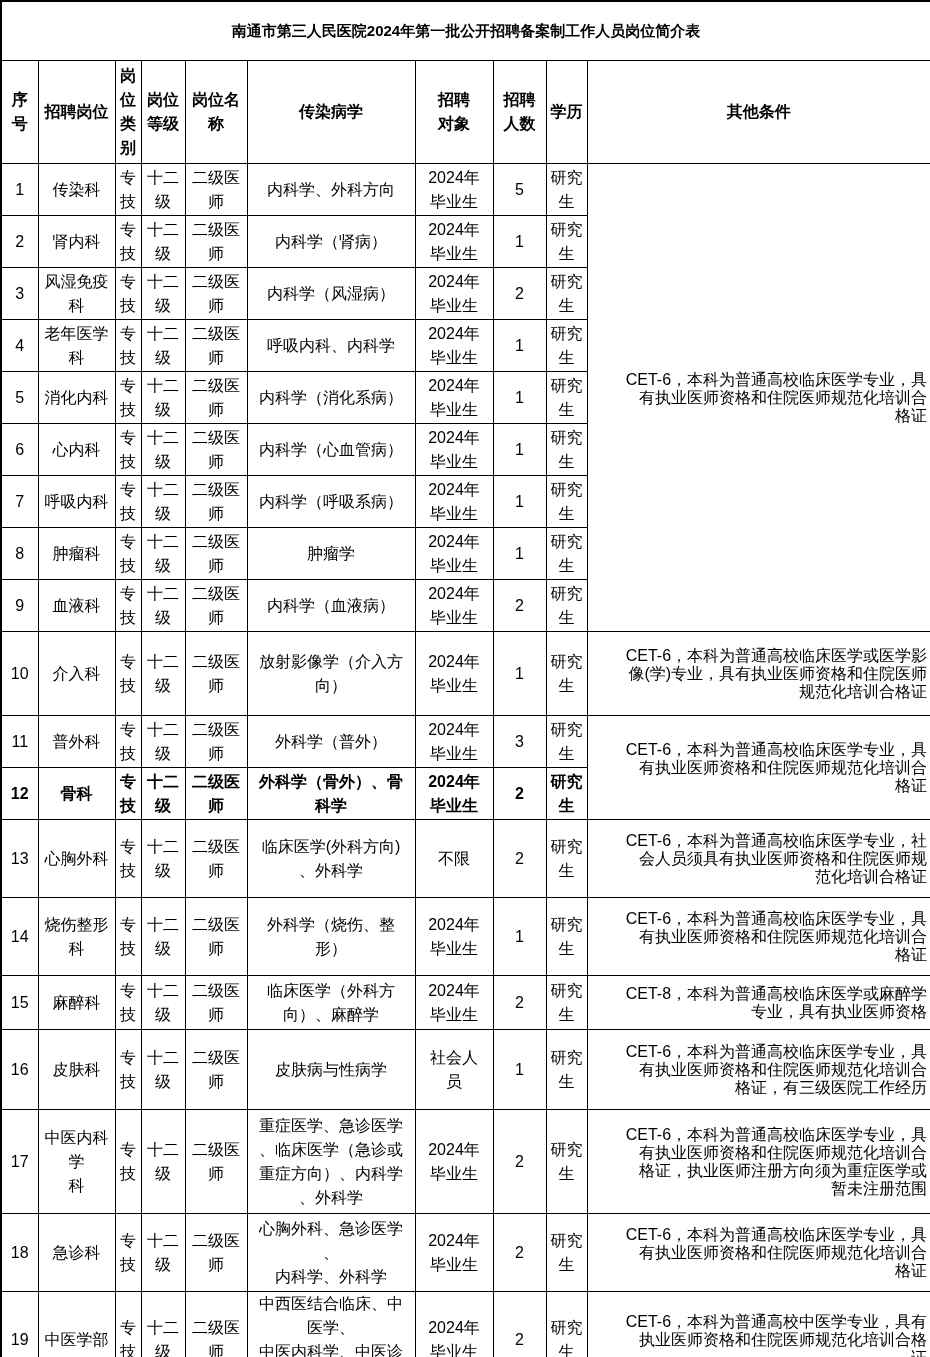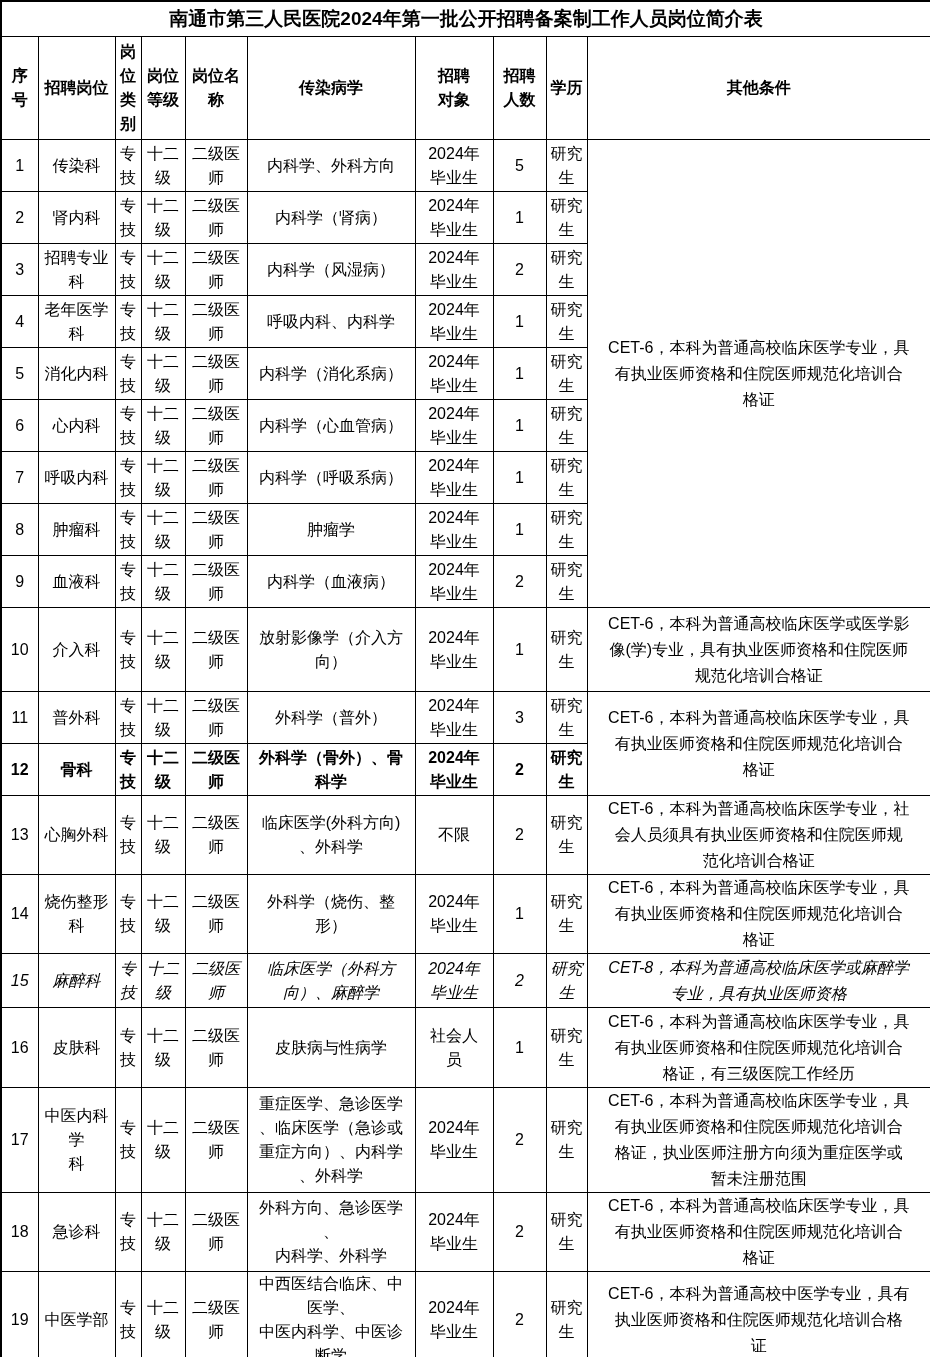--- a/index.html
+++ b/index.html
@@ -16,32 +16,32 @@
     text-align: center;
     vertical-align: middle;
     font-size: 16px;
     line-height: 24px;
     padding: 0 1px;
     overflow: hidden;
     word-break: break-all;
   }
   .job-table td.title-cell {
     font-weight: bold;
-    font-size: 19px;
+    font-size: 15px;
     height: 26px;
     line-height: 26px;
-    padding: 4px;
+    padding: 16px;
   }
   .job-table thead th.col-header {
     font-weight: bold;
     height: 102px;
   }
   .job-table td.note {
-    text-align: center;
-    line-height: 26px;
+    text-align: right;
+    line-height: 18px;
     padding: 0 3px;
   }
 </style>
 </head>
 <body>
 
 <table class="job-table">
   <colgroup>
     <col style="width:37px">
       <col style="width:77px">
@@ -110,21 +110,21 @@
 师</td>
         <td>内科学（肾病）</td>
         <td>2024年
 毕业生</td>
         <td>1</td>
         <td>研究
 生</td>
       </tr>
       <tr style="height: 52px;">
         <td>3</td>
-        <td>招聘专业
+        <td>风湿免疫
 科</td>
         <td>专
 技</td>
         <td>十二
 级</td>
         <td>二级医
 师</td>
         <td>内科学（风湿病）</td>
         <td>2024年
 毕业生</td>
@@ -318,21 +318,21 @@
 形）</td>
         <td>2024年
 毕业生</td>
         <td>1</td>
         <td>研究
 生</td>
         <td class="note" rowspan="1">CET-6，本科为普通高校临床医学专业，具
 有执业医师资格和住院医师规范化培训合
 格证</td>
       </tr>
-      <tr style="height: 54px; font-style: italic;">
+      <tr style="height: 54px;">
         <td>15</td>
         <td>麻醉科</td>
         <td>专
 技</td>
         <td>十二
 级</td>
         <td>二级医
 师</td>
         <td>临床医学（外科方
 向）、麻醉学</td>
@@ -389,21 +389,21 @@
       </tr>
       <tr style="height: 78px;">
         <td>18</td>
         <td>急诊科</td>
         <td>专
 技</td>
         <td>十二
 级</td>
         <td>二级医
 师</td>
-        <td>外科方向、急诊医学
+        <td>心胸外科、急诊医学
 、
 内科学、外科学</td>
         <td>2024年
 毕业生</td>
         <td>2</td>
         <td>研究
 生</td>
         <td class="note" rowspan="1">CET-6，本科为普通高校临床医学专业，具
 有执业医师资格和住院医师规范化培训合
 格证</td>

